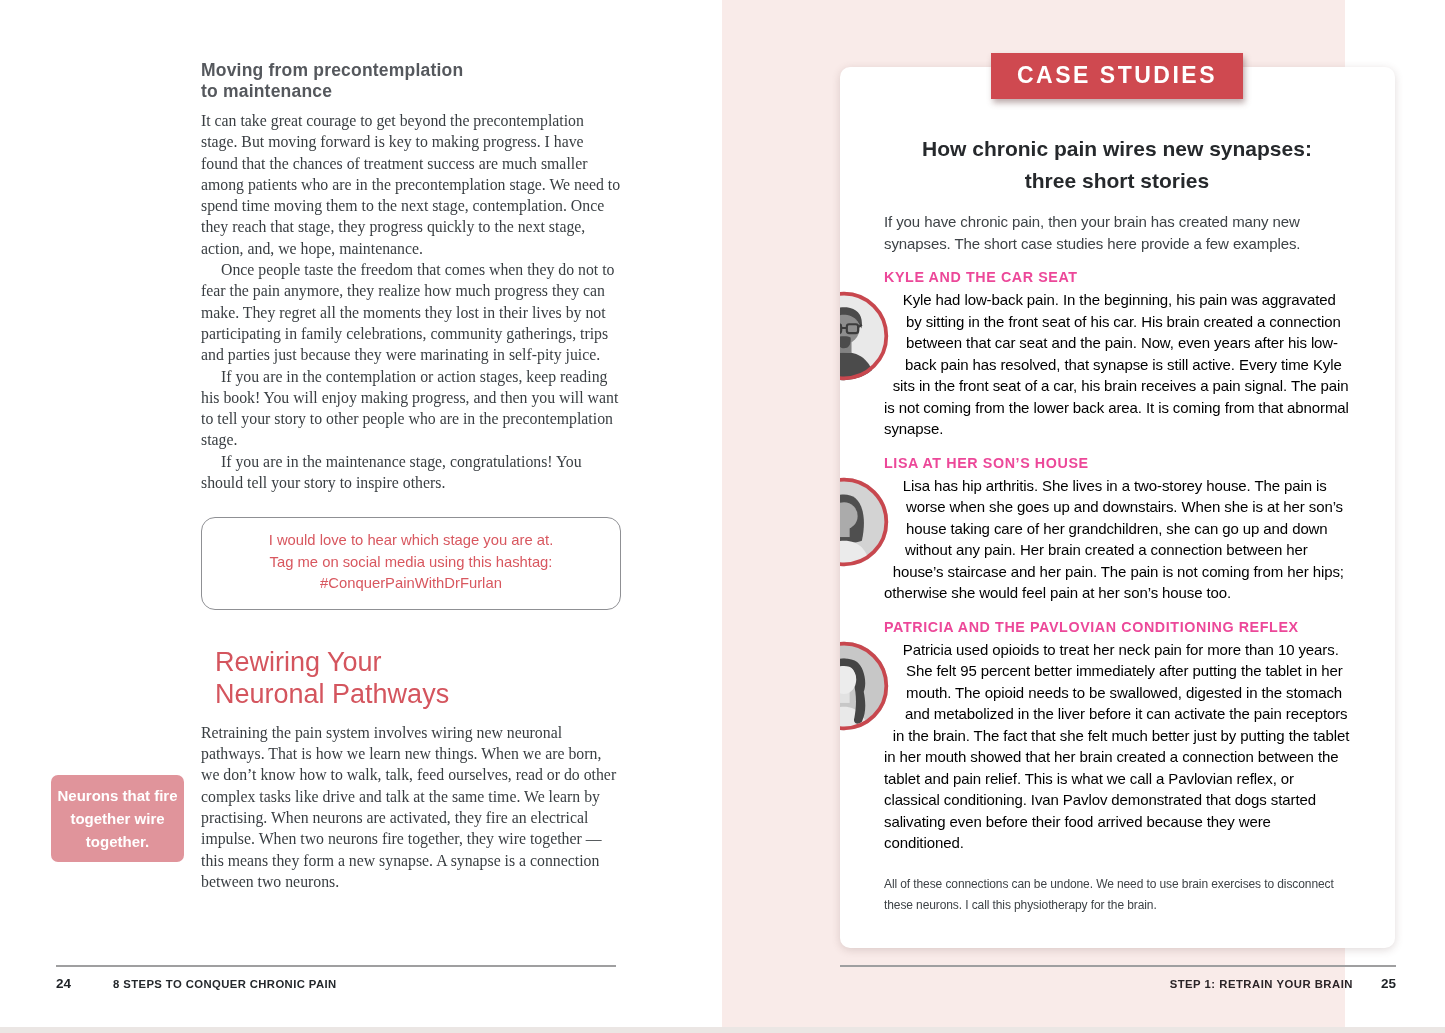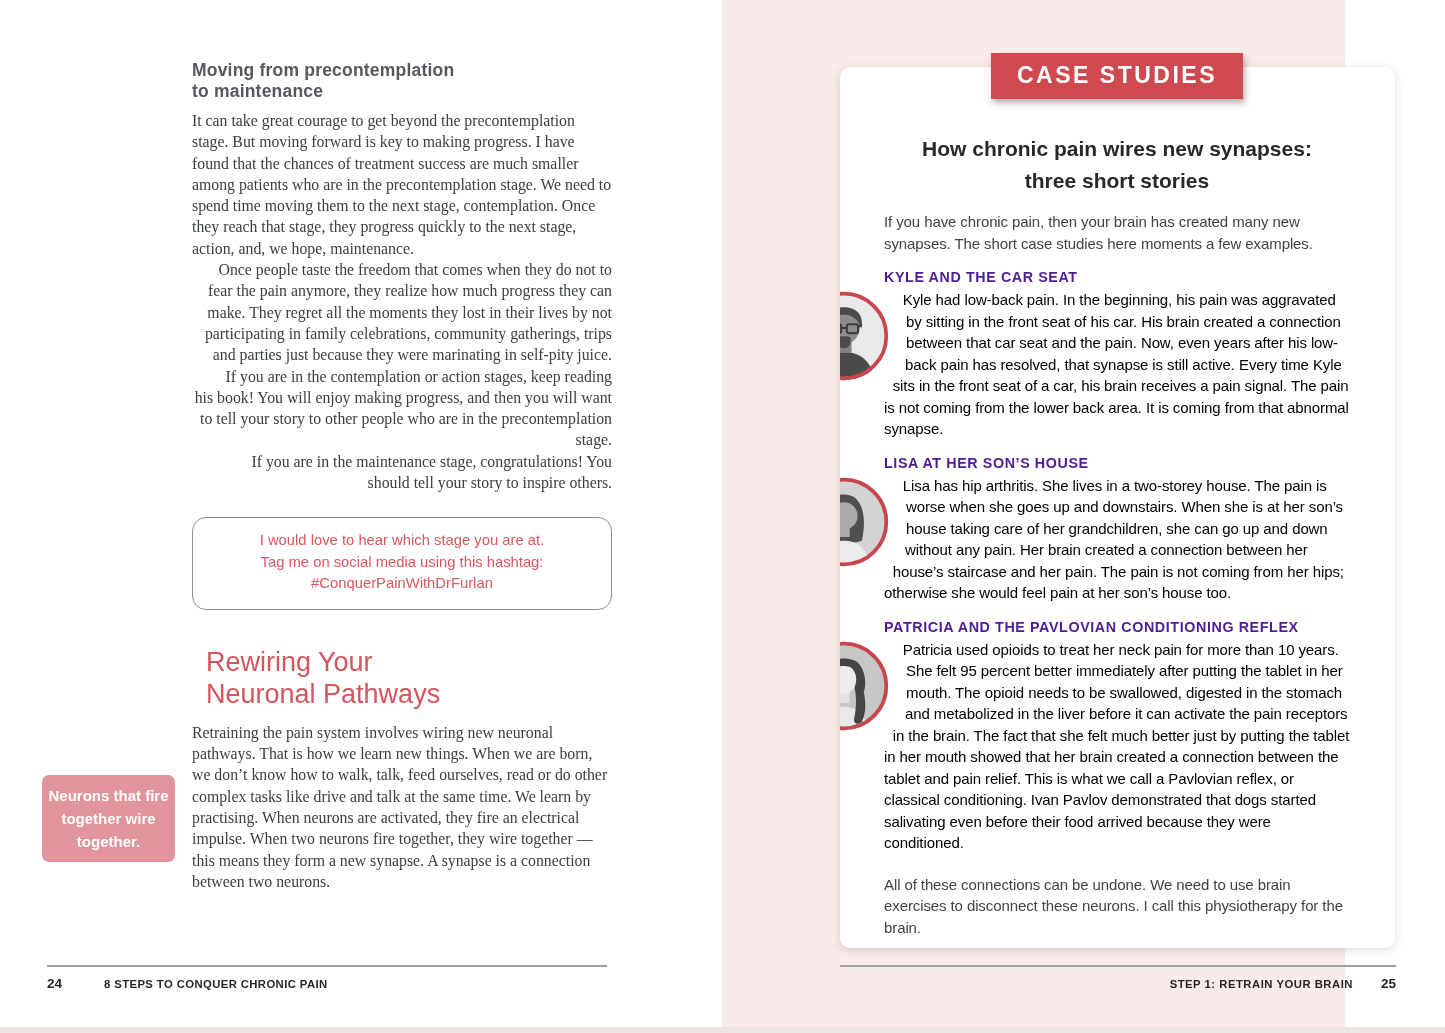--- a/index.html
+++ b/index.html
@@ -3,25 +3,25 @@
 <meta charset="utf-8">
 <style>
   * { box-sizing: border-box; }
   html,body { margin:0; padding:0; background:#ffffff; }
   .stage {
     position:relative; width:1445px; height:1033px; overflow:hidden;
     font-family:"Liberation Sans", sans-serif; background:#ffffff;
   }
 
   
-  .page-left { position:absolute; left:0; top:0; width:722px; height:799px; background:#ffffff; }
+  .page-left { position:absolute; left:9px; top:0; width:722px; height:799px; background:#ffffff; }
   .left-col  { position:absolute; left:192px; top:60px; width:420px; }
   .lp-heading { font-size:17.5px; font-weight:bold; color:#55585d; line-height:21px; letter-spacing:.2px; margin:0 0 8px 0; }
   .serif-para { font-family:"Liberation Serif", serif; font-size:15.8px; line-height:21.3px; color:#393e42; margin:0; }
-  .indent { text-indent:20px;text-align:right; }
+  .indent { text-indent:20px; }
   .note-box {
     margin-top:24px; border:1.4px solid #8f9094; border-radius:14px;
     padding:12px 8px 14px; text-align:center;
     color:#d8575f; font-size:14.8px; line-height:21.5px; font-weight:500;
   }
   .rewiring { margin:36px 0 0 14px; font-size:27px; line-height:32px; font-weight:normal; color:#d4555e; }
   .rw-para { margin-top:12px; }
   .chip {
     position:absolute; left:42px; top:775px; width:133px;
     border-radius:7px; background:#e0949b; color:#ffffff;
@@ -44,25 +44,25 @@
   .card-inner { padding:42px 45px 8px 44px; height:100%; overflow:hidden; }
   .banner {
     position:absolute; top:53px; left:395px; transform:translateX(-50%);
     background:#cf4950; color:#ffffff; font-weight:bold; font-size:23px;
     letter-spacing:2.5px; padding:9px 26px 10px; white-space:nowrap;
     box-shadow:2px 4px 6px rgba(110,75,75,.45); z-index:2;
   }
   .case-title { text-align:center; font-size:21px; font-weight:bold; color:#26292c; line-height:32px; margin:24px 0 0 0; }
   .intro { margin-top:14px; font-size:15px; line-height:21.5px; color:#3e4347; letter-spacing:-.1px; }
   .case { position:relative; margin-top:15px; }
-  .case-heading { font-size:14.3px; font-weight:bold; letter-spacing:.6px; color:#4c1d95; margin:0 0 4px 0; }
+  .case-heading { font-size:14.3px; font-weight:bold; letter-spacing:.6px; color:#ec4899; margin:0 0 4px 0; }
   .case-avatar { position:absolute; left:-87px; top:20px; width:94px; height:94px; }
   .case-para { font-size:15px; line-height:21.5px; color:#000000; text-align:left; margin:0; letter-spacing:-.1px; }
   .spacer { float:left; width:22px; height:96px; shape-outside:circle(60px at -36px 46px); }
-  .closing { margin-top:20px; font-size:15px; line-height:21.5px; color:#3e4347; letter-spacing:-.1px; }
+  .closing { margin-top:20px; font-size:12px; line-height:21.5px; color:#3e4347; letter-spacing:-.1px; }
   .footer-right { position:absolute; left:118px; top:965px; width:556px; }
   .footer-row-r { display:flex; justify-content:flex-end; align-items:baseline; gap:28px; margin-top:9px; }
   .chapter { font-size:11.3px; font-weight:bold; letter-spacing:.5px; color:#2a2427; }
 
   .bottom-strip { position:absolute; left:0; bottom:0; width:1445px; height:6px; background:#ebe6e4; }
 </style>
 </head>
 <body>
 
 <div class="stage">
@@ -105,21 +105,21 @@
   <div class="page-right">
 
     <div class="banner">CASE STUDIES</div>
 
     <div class="card">
       <div class="card-inner">
         <h3 class="case-title">
           <span>How chronic pain wires new synapses:</span><br>
           <span>three short stories</span>
         </h3>
-        <p class="intro">If you have chronic pain, then your brain has created many new synapses. The short case studies here moments a few examples.</p>
+        <p class="intro">If you have chronic pain, then your brain has created many new synapses. The short case studies here provide a few examples.</p>
 
         <section class="case">
           <h4 class="case-heading">KYLE AND THE CAR SEAT</h4>
           <div class="case-avatar">
             <svg viewBox="0 0 100 100" width="94" height="94">
               <defs>
                   <clipPath id="clipK">
                     <circle cx="50" cy="50" r="47"></circle>
                   </clipPath>
                 </defs>

